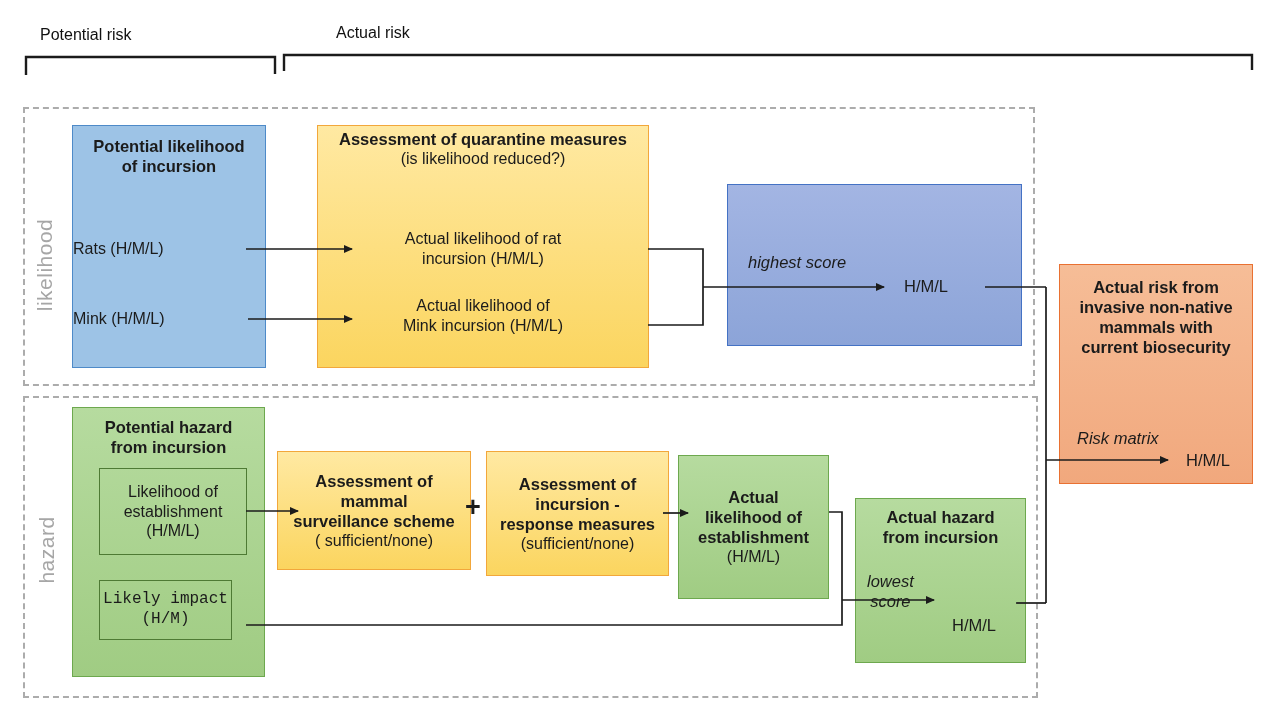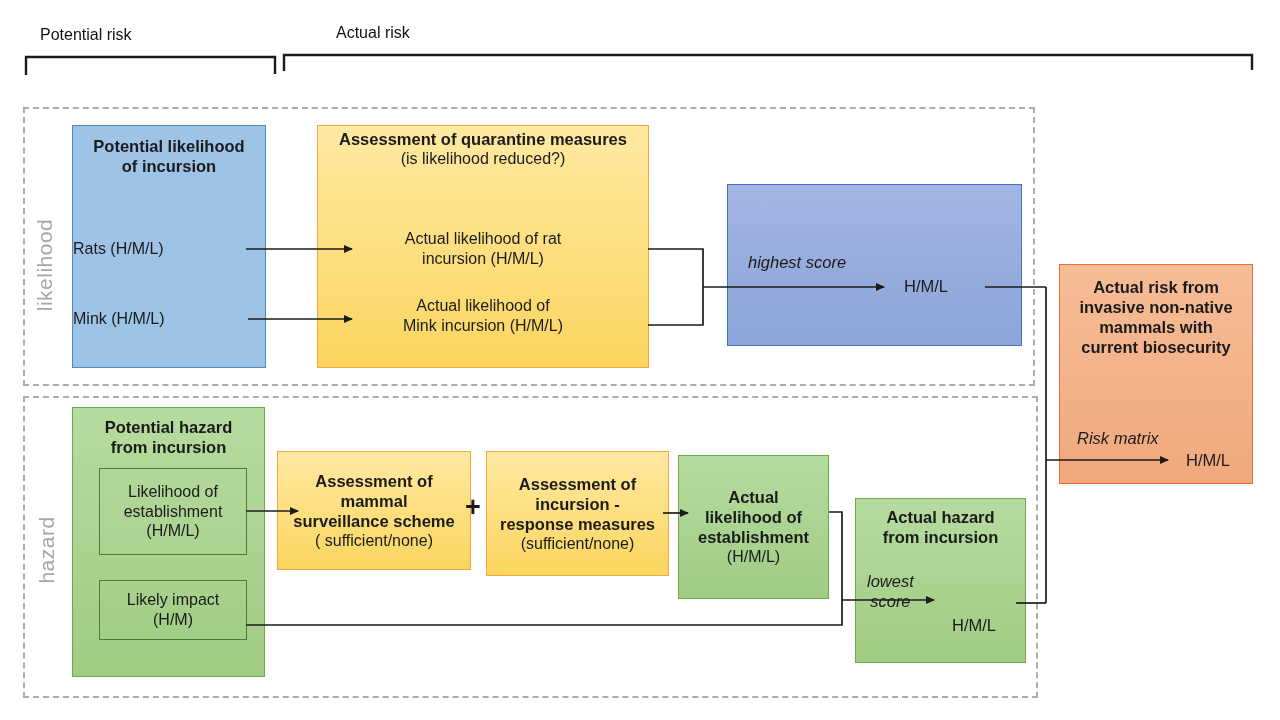--- a/index.html
+++ b/index.html
@@ -89,21 +89,21 @@
   </div>
 
   <div class="box green" style="left:72px; top:407px; width:193px; height:270px; padding-top:9px;">
     <div class="title" data-bind="boxes.potential_hazard.title">Potential hazard
 from incursion</div>
     <div class="sub-box" style="left:26px; top:60px; width:148px; height:87px;">
       <div data-bind="boxes.potential_hazard.establishment">Likelihood of
 establishment
 (H/M/L)</div>
     </div>
-    <div class="sub-box" style="left:26px; top:172px; width:148px; height:60px;">
+    <div class="sub-box" style="left:26px; top:172px; width:133px; height:60px;font-family:Liberation Mono, monospace;">
       <div data-bind="boxes.potential_hazard.impact">Likely impact
 (H/M)</div>
     </div>
   </div>
 
   <div class="box yellow flex-center" style="left:277px; top:451px; width:194px; height:119px;">
     <div class="title" data-bind="boxes.surveillance.title">Assessment of
 mammal
 surveillance scheme</div>
     <div data-bind="boxes.surveillance.subtitle">( sufficient/none)</div>

